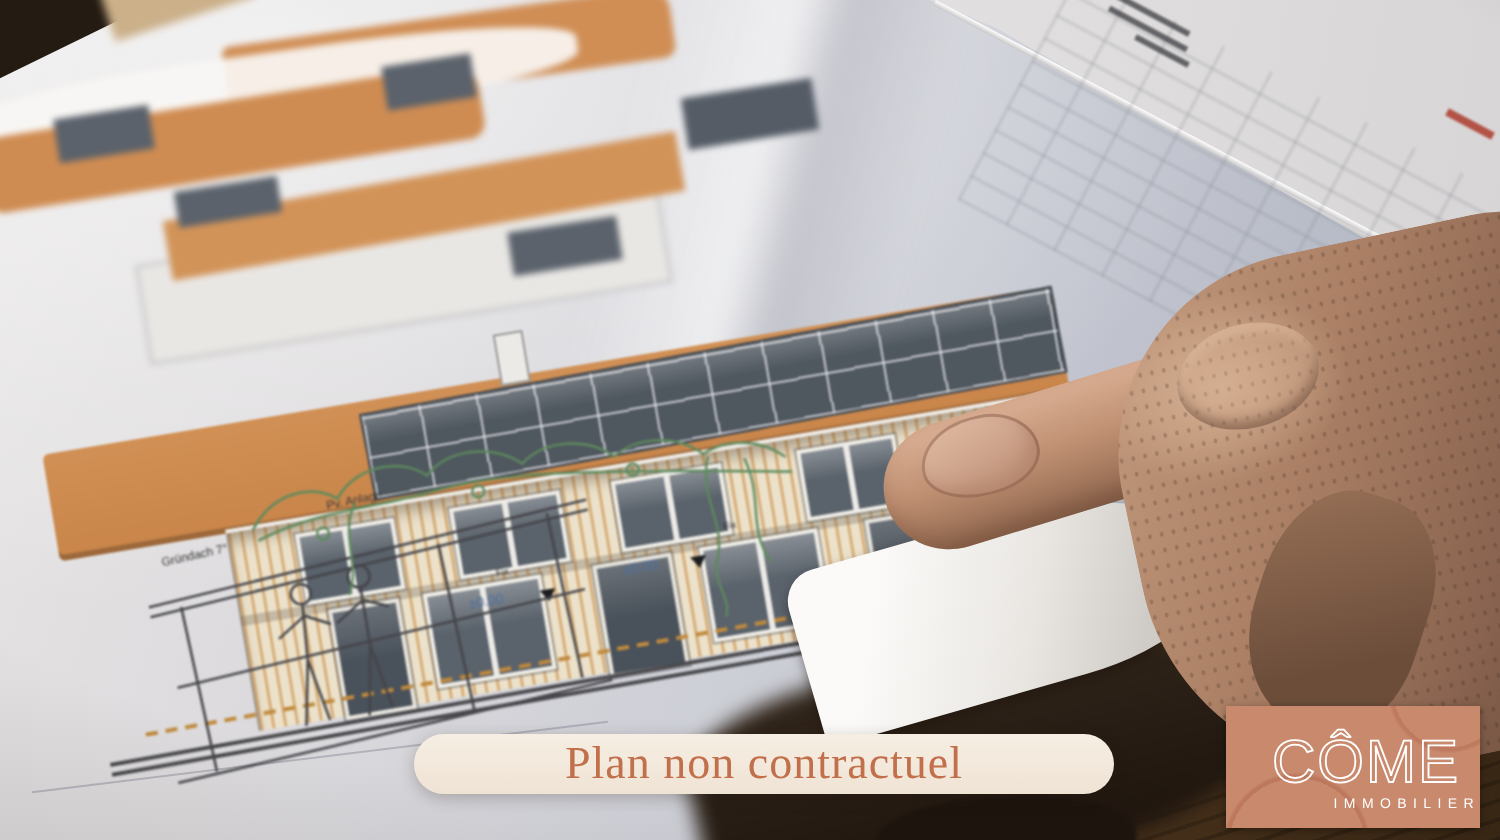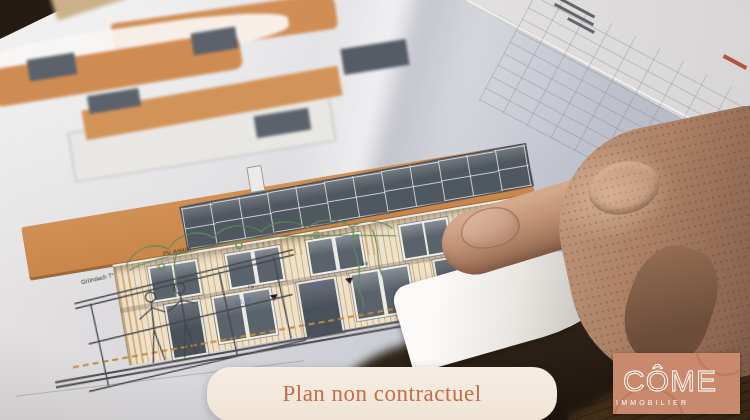--- a/index.html
+++ b/index.html
@@ -137,28 +137,28 @@
   .knuckle{left:588px;top:162px;width:72px;height:52px;transform:rotate(-15deg);border-radius:50%;
     background:rgba(210,170,140,.35);
     box-shadow:inset 0 -4px 6px rgba(90,60,45,.5), inset 0 4px 6px rgba(235,200,170,.55);}
   .thumb{left:628px;top:245px;width:85px;height:120px;transform:rotate(18deg);
     border-radius:45% 40% 40% 45%;
     background:linear-gradient(150deg,#9a7258,#6b4d3a 70%);}
   .vignette{inset:0;pointer-events:none;
     background:radial-gradient(120% 100% at 50% 40%, transparent 55%, rgba(35,25,18,.25) 100%);}
 
   
-  .banner{left:207px;top:367px;width:350px;height:54px;border-radius:24px;
+  .banner{left:207px;top:367px;width:350px;height:30px;border-radius:24px;
     background:linear-gradient(#f6eee3,#efe3d4);
     box-shadow:0 2px 8px rgba(40,25,15,.25);
     display:flex;align-items:center;justify-content:center;}
   .banner-text{font-family:"Liberation Serif",serif;font-size:23px;color:#c2704b;letter-spacing:.5px;}
   .logo{left:613px;top:353px;width:127px;height:61px;background:#c9896d;
     box-shadow:0 1px 4px rgba(0,0,0,.35);
-    display:flex;flex-direction:column;align-items:flex-start;justify-content:center;overflow:hidden;}
+    display:flex;flex-direction:column;align-items:flex-end;justify-content:center;overflow:hidden;}
   .logo-watermark{position:absolute;inset:0;
     background-image:
       radial-gradient(circle at 28% 115%, transparent 34px, rgba(160,80,55,.30) 34px 35.5px, transparent 37px),
       radial-gradient(circle at 88% -12%, transparent 28px, rgba(160,80,55,.26) 28px 29.5px, transparent 31px);}
   .logo-brand-svg{display:block;position:relative;}
   .logo-brand-svg text{font-family:"Liberation Sans",sans-serif;font-size:30px;
     fill:none;stroke:#ffffff;stroke-width:.9px;letter-spacing:1px;}
   .logo-sub{position:relative;font-size:7px;letter-spacing:3.2px;color:#fff;margin-top:1px;
     padding-left:3px;}
   .sketch{stroke:#45454a;stroke-width:1.3;fill:none;stroke-linecap:round;}

